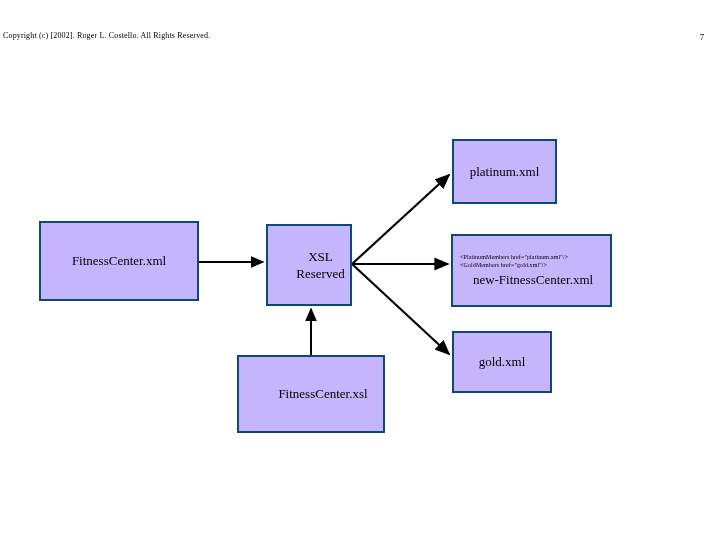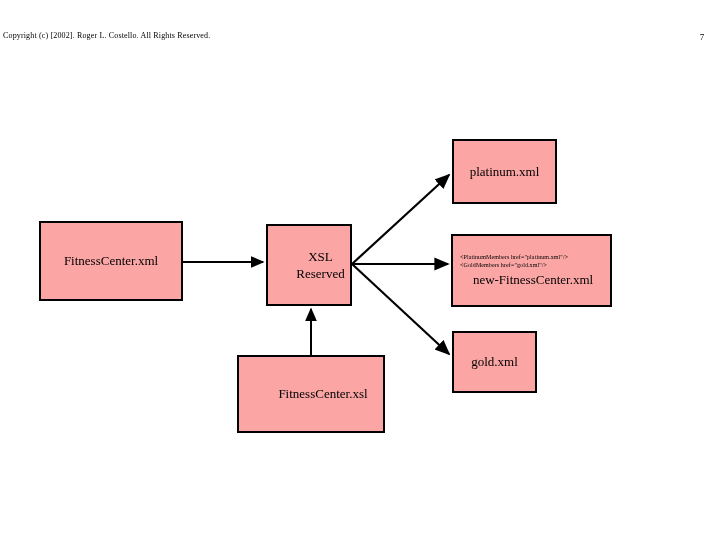--- a/index.html
+++ b/index.html
@@ -57,58 +57,58 @@
     top: 0;
     width: 720px;
     height: 540px;
     pointer-events: none;
   }
 
   
   .node {
     position: absolute;
     box-sizing: border-box;
-    background: #fca5a5;
-    border: 2px solid #000000;
+    background: #c4b5fd;
+    border: 2px solid #0c4a6e;
     display: flex;
     flex-direction: column;
     align-items: center;
     justify-content: center;
     text-align: center;
     z-index: 2;
   }
   .node .node-label {
     font-family: "Liberation Serif", "DejaVu Serif", serif;
     color: #000000;
     white-space: nowrap;
   }
 
   
   #node-source {
-    left: 39px;  top: 193px;  width: 144px; height: 80px;
+    left: 39px;  top: 193px;  width: 160px; height: 80px;
   }
   #node-source .node-label { font-size: 13px; line-height: 16px; }
 
   #node-processor {
     left: 266px; top: 196px;  width: 86px;  height: 82px; padding-left: 23px;
   }
   #node-processor .node-label { font-size: 13px; line-height: 17px; }
 
   #node-stylesheet {
     left: 237px; top: 327px;  width: 148px; height: 78px; padding-left: 24px;
   }
   #node-stylesheet .node-label { font-size: 13px; line-height: 16px; }
 
   #node-platinum {
     left: 452px; top: 111px;  width: 105px; height: 65px;
   }
   #node-platinum .node-label { font-size: 13px; line-height: 16px; }
 
   #node-gold {
-    left: 452px; top: 303px;  width: 85px; height: 62px;
+    left: 452px; top: 303px;  width: 100px; height: 62px;
   }
   #node-gold .node-label { font-size: 13px; line-height: 16px; }
 
   #node-result {
     left: 451px; top: 206px;  width: 161px; height: 73px;
     flex-direction: column;
     align-items: flex-start;
     justify-content: center;
     padding: 0 0 0 7px;
   }

